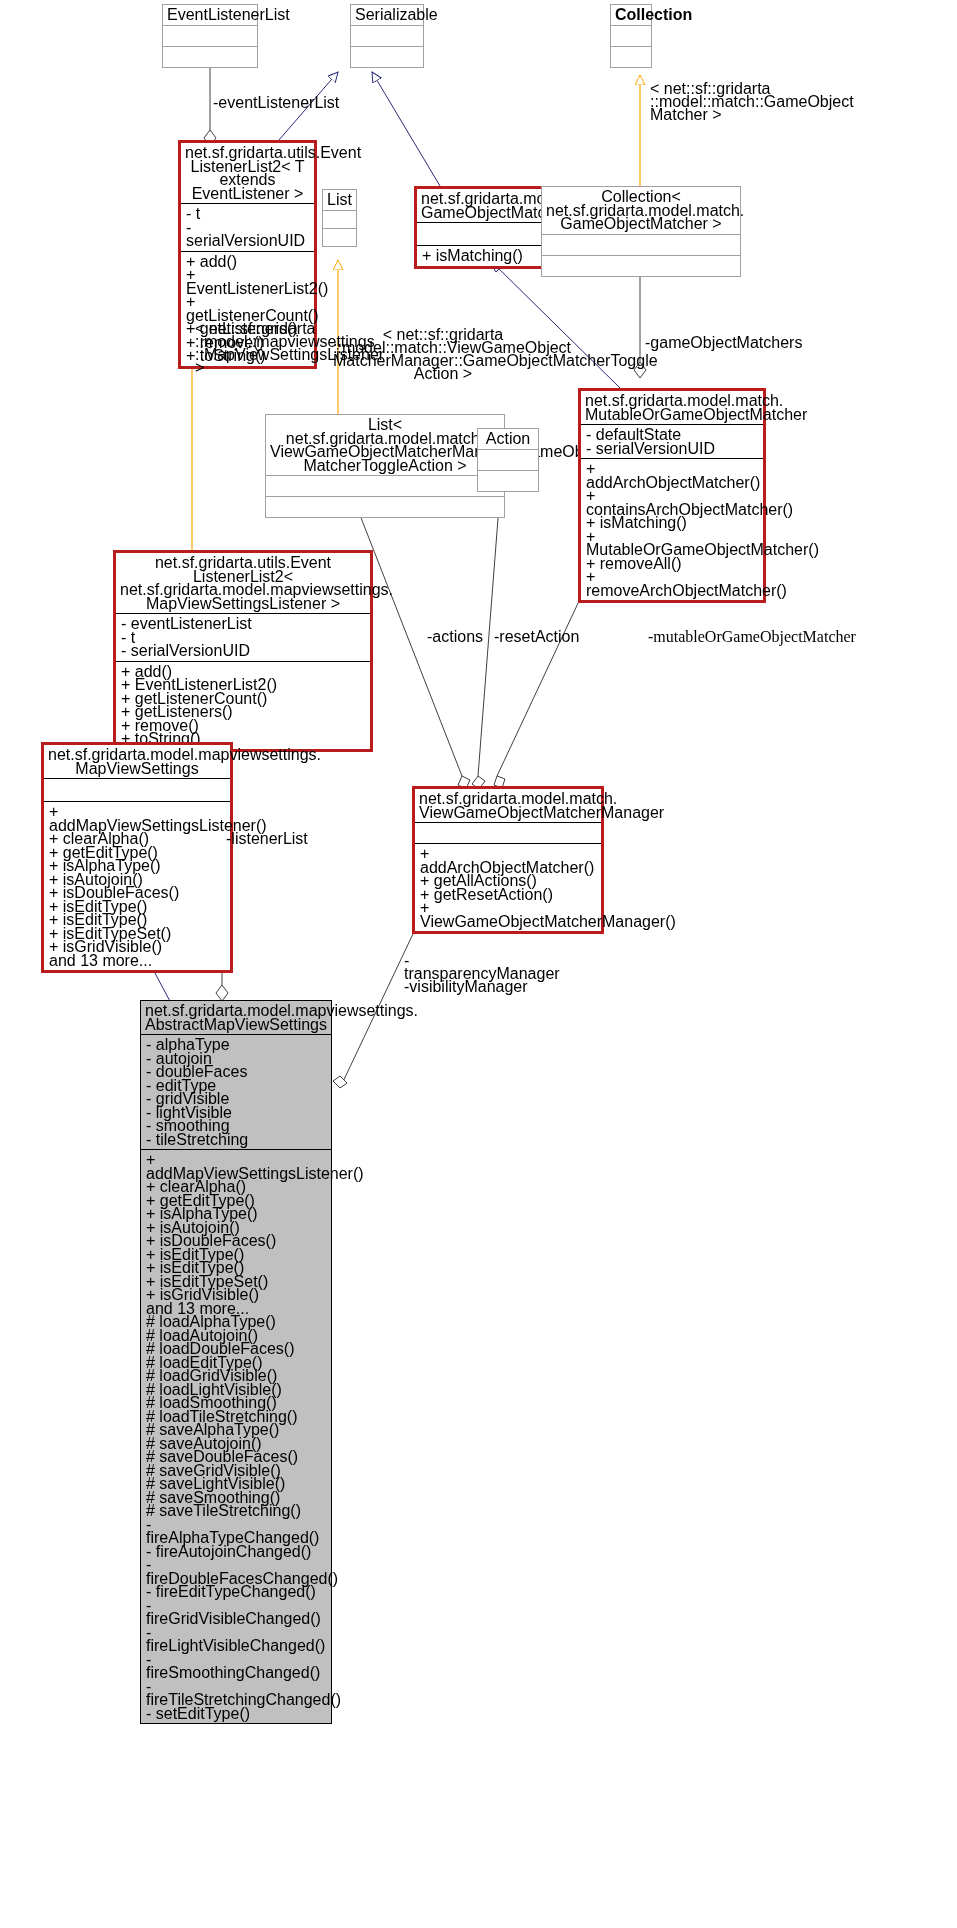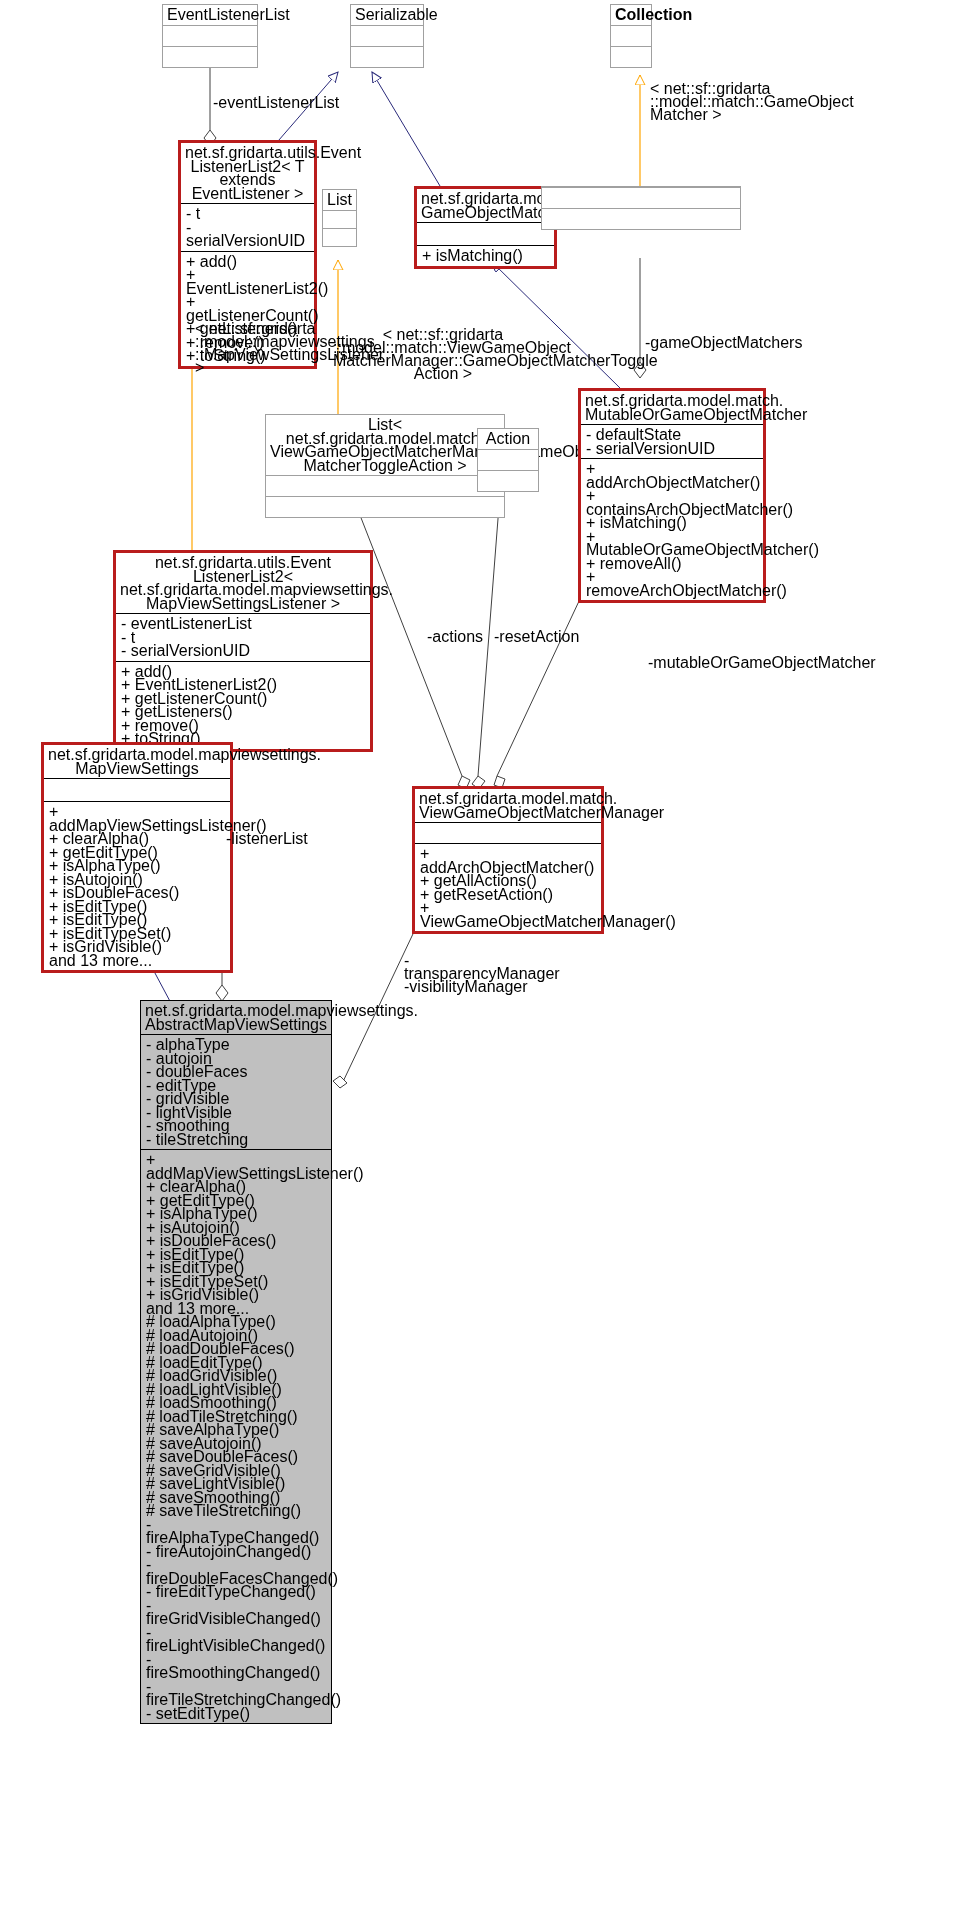--- a/index.html
+++ b/index.html
@@ -204,20 +204,22 @@
   <div class="node solid" style="left:377px; top:186px; width:143px;">
     <div class="title">net.sf.gridarta.model.match.
 GameObjectMatcher</div>
     <div class="sep"></div>
     <div class="compart empty" style="height:22px;"></div>
     <div class="sep"></div>
     <div class="compart">+ isMatching()</div>
   </div>
 
   <div class="node" style="left:541px; top:186px; width:200px;">
+    <div class="title">Collection&lt; net.sf.gridarta.model.match.
+GameObjectMatcher &gt;</div>
     <div class="sep"></div>
     <div class="compart empty" style="height:20px;"></div>
     <div class="sep"></div>
     <div class="compart empty" style="height:20px;"></div>
   </div>
 
   <div class="node" style="left:217px; top:414px; width:240px;margin-left:48px;">
     <div class="title">List&lt; net.sf.gridarta.model.match.
 ViewGameObjectMatcherManager.GameObject
 MatcherToggleAction &gt;</div>
@@ -362,20 +364,20 @@
 ::model::match::ViewGameObject
 MatcherManager::GameObjectMatcherToggle
 Action &gt;</div>
 
   <div class="edge-label left" style="left:645px; top:336px;">-gameObjectMatchers</div>
 
   <div class="edge-label left" style="left:427px; top:630px;">-actions</div>
 
   <div class="edge-label left" style="left:494px; top:630px;text-align:right;">-resetAction</div>
 
-  <div class="edge-label left" style="left:648px; top:656px;">-mutableOrGameObjectMatcher</div>
+  <div class="edge-label left" style="left:648px; top:630px;font-family:Liberation Serif, serif;">-mutableOrGameObjectMatcher</div>
 
   <div class="edge-label left" style="left:226px; top:832px;">-listenerList</div>
 
   <div class="edge-label" style="left:404px; top:954px; width:130px; text-align:left;">-transparencyManager
 -visibilityManager</div>
 
 </div>
 
 </body></html>

